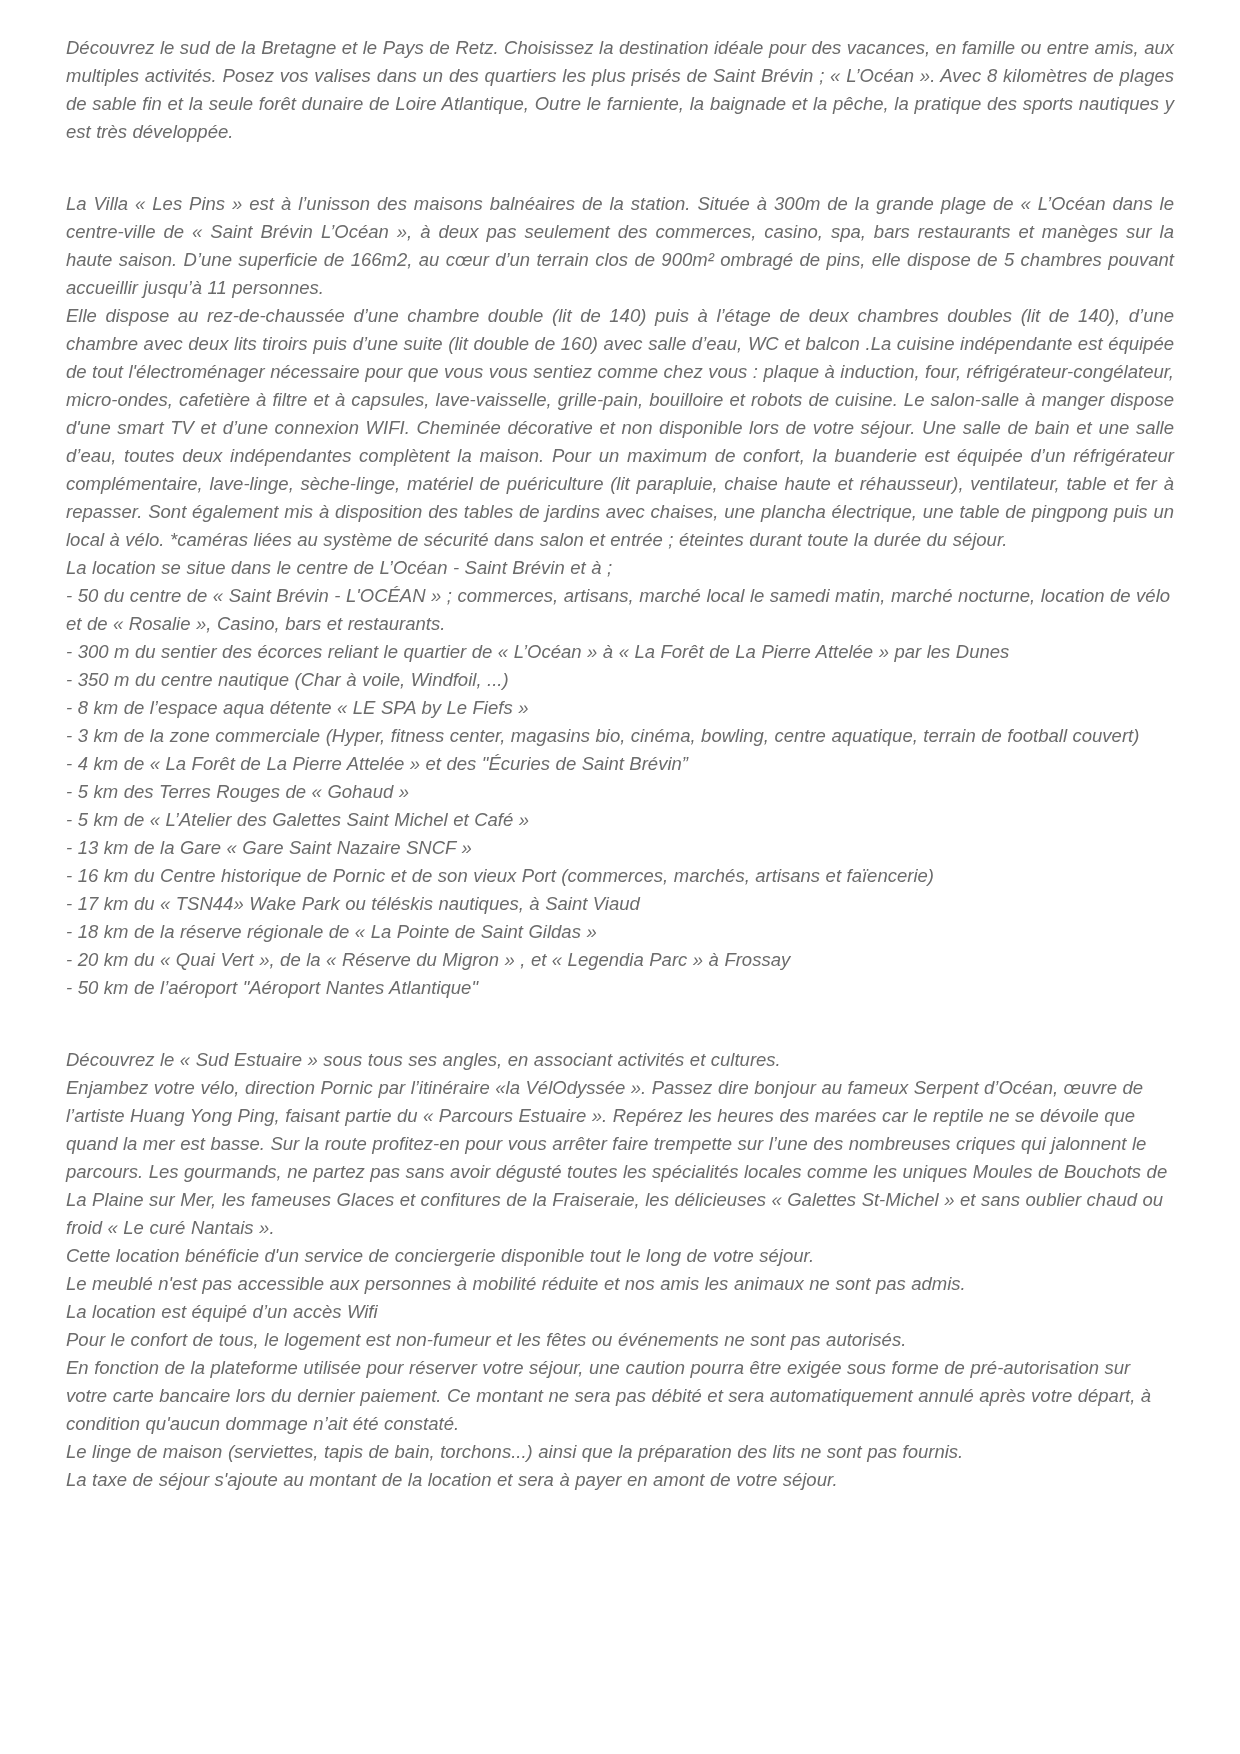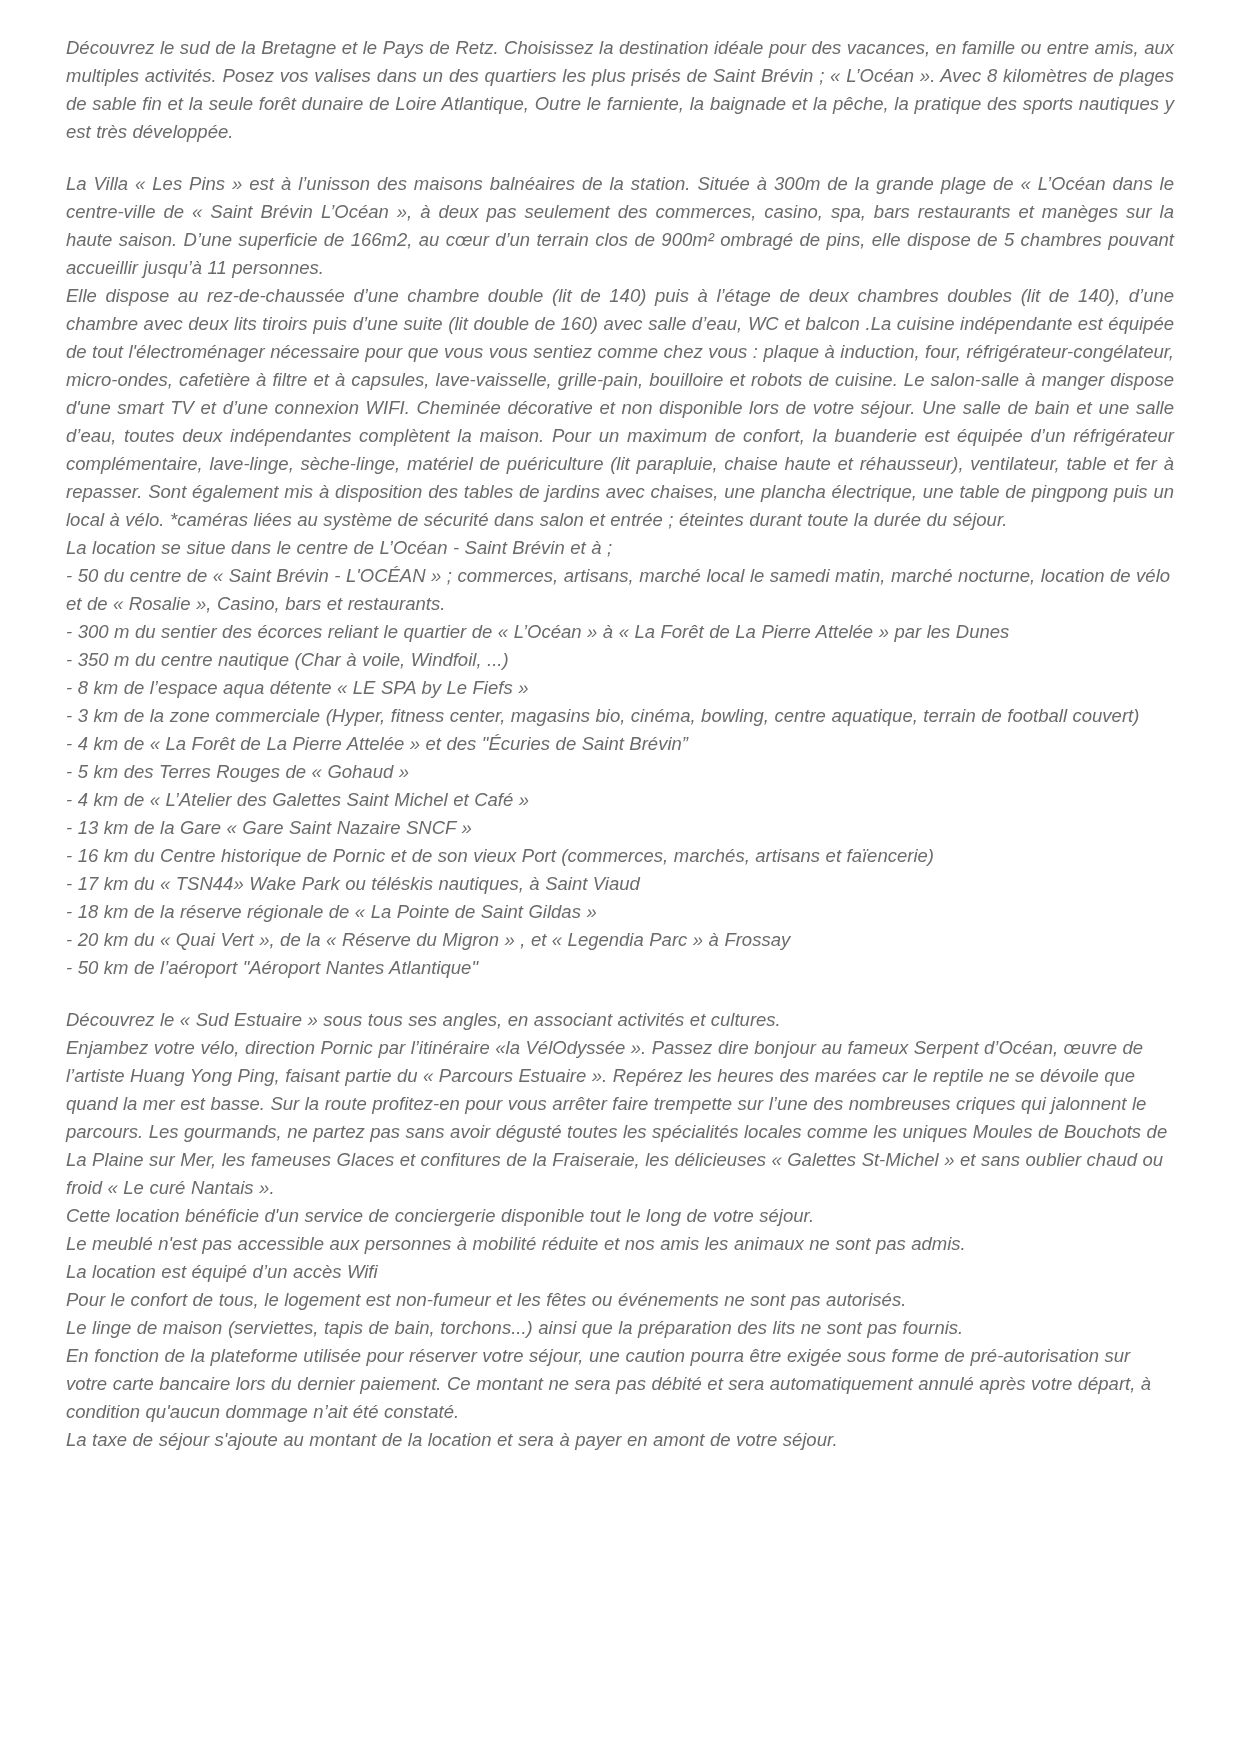--- a/index.html
+++ b/index.html
@@ -25,21 +25,21 @@
   }
   p.para {
     margin: 0;
     text-align: left;
     word-spacing: 0.02em;
   }
   p.justify {
     text-align: justify;
   }
   p.gap {
-    margin-top: 24px;
+    margin-top: 44px;
   }
 </style>
 </head>
 <body>
 
 <div class="page">
 
   <p class="para justify">Découvrez le sud de la Bretagne et le Pays de Retz. Choisissez la destination idéale pour des vacances, en famille ou entre amis, aux multiples activités. Posez vos valises dans un des quartiers les plus prisés de Saint Brévin ; « L’Océan ». Avec 8 kilomètres de plages de sable fin et la seule forêt dunaire de Loire Atlantique, Outre le farniente, la baignade et la pêche, la pratique des sports nautiques y est très développée.</p>
 
   <p class="para justify gap">La Villa « Les Pins » est à l’unisson des maisons balnéaires de la station. Située à 300m de la grande plage de « L’Océan dans le centre-ville de « Saint Brévin L’Océan », à deux pas seulement des commerces, casino, spa, bars restaurants et manèges sur la haute saison. D’une superficie de 166m2, au cœur d’un terrain clos de 900m² ombragé de pins, elle dispose de 5 chambres pouvant accueillir jusqu’à 11 personnes.</p>
@@ -47,33 +47,33 @@
 
   <p class="para">La location se situe dans le centre de L’Océan - Saint Brévin et à ;</p>
 
   <p class="para">- 50 du centre de « Saint Brévin - L'OCÉAN » ; commerces, artisans, marché local le samedi matin, marché nocturne, location de vélo et de « Rosalie », Casino, bars et restaurants.</p>
   <p class="para">- 300 m du sentier des écorces reliant le quartier de « L’Océan » à « La Forêt de La Pierre Attelée » par les Dunes</p>
   <p class="para">- 350 m du centre nautique (Char à voile, Windfoil, ...)</p>
   <p class="para">- 8 km de l’espace aqua détente « LE SPA by Le Fiefs »</p>
   <p class="para">- 3 km de la zone commerciale (Hyper, fitness center, magasins bio, cinéma, bowling, centre aquatique, terrain de football couvert)</p>
   <p class="para">- 4 km de « La Forêt de La Pierre Attelée » et des "Écuries de Saint Brévin”</p>
   <p class="para">- 5 km des Terres Rouges de « Gohaud »</p>
-  <p class="para">- 4 km de « L’Atelier des Galettes Saint Michel et Café »</p>
+  <p class="para">- 5 km de « L’Atelier des Galettes Saint Michel et Café »</p>
   <p class="para">- 13 km de la Gare « Gare Saint Nazaire SNCF »</p>
   <p class="para">- 16 km du Centre historique de Pornic et de son vieux Port (commerces, marchés, artisans et faïencerie)</p>
   <p class="para">- 17 km du « TSN44» Wake Park ou téléskis nautiques, à Saint Viaud</p>
   <p class="para">- 18 km de la réserve régionale de « La Pointe de Saint Gildas »</p>
   <p class="para">- 20 km du « Quai Vert », de la « Réserve du Migron » , et « Legendia Parc » à Frossay</p>
   <p class="para">- 50 km de l’aéroport "Aéroport Nantes Atlantique"</p>
 
   <p class="para gap">Découvrez le « Sud Estuaire » sous tous ses angles, en associant activités et cultures.</p>
   <p class="para">Enjambez votre vélo, direction Pornic par l’itinéraire «la VélOdyssée ». Passez dire bonjour au fameux Serpent d’Océan, œuvre de l’artiste Huang Yong Ping, faisant partie du « Parcours Estuaire ». Repérez les heures des marées car le reptile ne se dévoile que quand la mer est basse. Sur la route profitez-en pour vous arrêter faire trempette sur l’une des nombreuses criques qui jalonnent le parcours. Les gourmands, ne partez pas sans avoir dégusté toutes les spécialités locales comme les uniques Moules de Bouchots de La Plaine sur Mer, les fameuses Glaces et confitures de la Fraiseraie, les délicieuses « Galettes St-Michel » et sans oublier chaud ou froid « Le curé Nantais ».</p>
 
   <p class="para">Cette location bénéficie d'un service de conciergerie disponible tout le long de votre séjour.</p>
   <p class="para">Le meublé n'est pas accessible aux personnes à mobilité réduite et nos amis les animaux ne sont pas admis.</p>
   <p class="para">La location est équipé d’un accès Wifi</p>
   <p class="para">Pour le confort de tous, le logement est non-fumeur et les fêtes ou événements ne sont pas autorisés.</p>
+  <p class="para">En fonction de la plateforme utilisée pour réserver votre séjour, une caution pourra être exigée sous forme de pré-autorisation sur votre carte bancaire lors du dernier paiement. Ce montant ne sera pas débité et sera automatiquement annulé après votre départ, à condition qu'aucun dommage n’ait été constaté.</p>
   <p class="para">Le linge de maison (serviettes, tapis de bain, torchons...) ainsi que la préparation des lits ne sont pas fournis.</p>
-  <p class="para">En fonction de la plateforme utilisée pour réserver votre séjour, une caution pourra être exigée sous forme de pré-autorisation sur votre carte bancaire lors du dernier paiement. Ce montant ne sera pas débité et sera automatiquement annulé après votre départ, à condition qu'aucun dommage n’ait été constaté.</p>
   <p class="para">La taxe de séjour s'ajoute au montant de la location et sera à payer en amont de votre séjour.</p>
 
 
 </div>
 
 </body></html>

